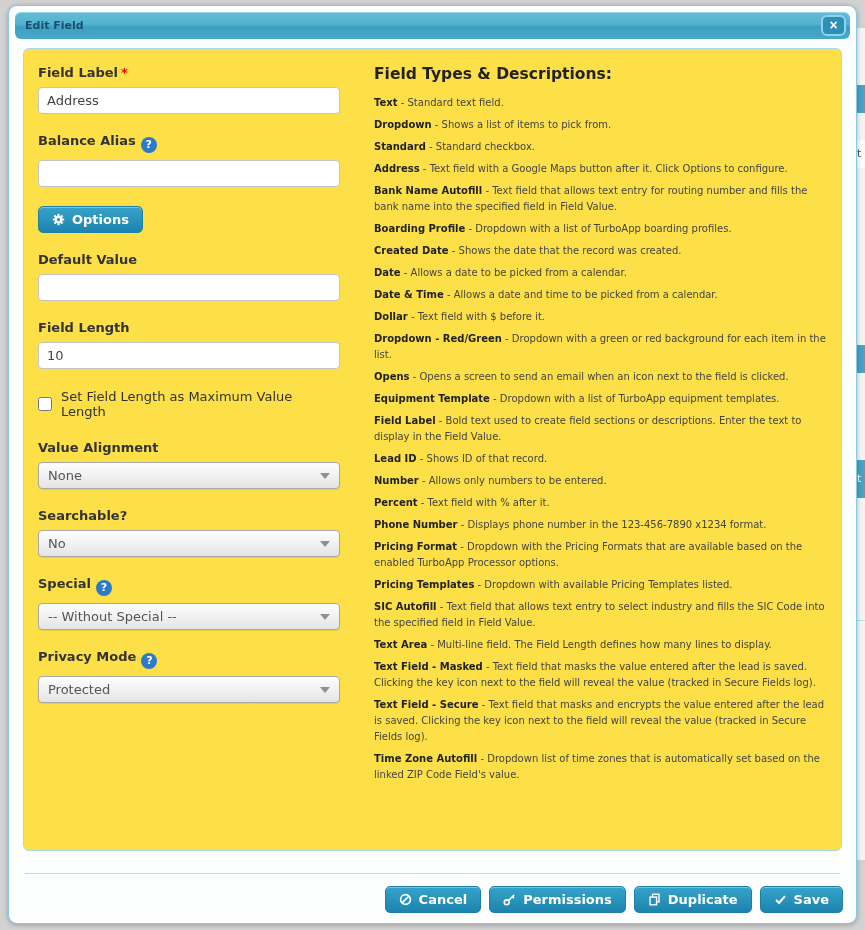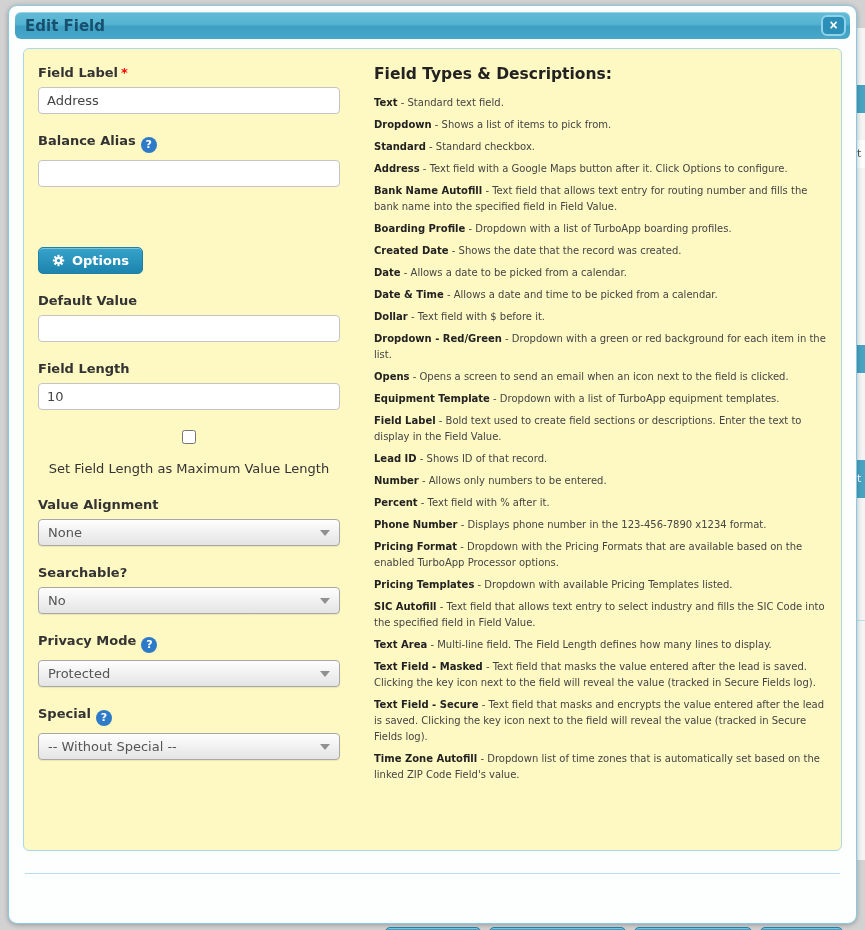--- a/index.html
+++ b/index.html
@@ -34,32 +34,32 @@
     position:absolute;left:8px;top:5px;width:849px;height:919px;
     background:#FDFEFE;border:1px solid var(--modal-border);border-radius:9px;
     box-shadow:0 1px 5px rgba(0,0,0,.28);
   }
   .titlebar{
     position:relative;margin:6px;height:27px;border-radius:6px;
     background:linear-gradient(to bottom,var(--titlebar-top) 0%,#54B2D0 45%,var(--titlebar-bottom) 55%,#48A8C9 100%);
     display:flex;align-items:center;padding:0 10px;
     box-shadow:inset 0 1px 0 rgba(255,255,255,.35);
   }
-  .titlebar .title{font-size:15px;font-weight:bold;color:var(--title-text);}
+  .titlebar .title{font-size:11px;font-weight:bold;color:var(--title-text);}
   .close-btn{
     position:absolute;right:4px;top:3px;width:25px;height:21px;
     background:#2C8FB7;border:2px solid #8ED3E9;border-radius:6px;
     color:#fff;font-size:14px;font-weight:bold;line-height:15px;text-align:center;
     cursor:pointer;padding:0;
   }
   .panel{
     margin:9px 14px 0 14px;height:803px;
     border:1px solid var(--panel-border);border-radius:6px;
     padding:16px 14px 10px 14px;
-    display:flex;gap:34px;background:#fef9c3;justify-content:center;
+    display:flex;gap:34px;background:#fde047;justify-content:center;
   }
 
   
   .left-col{width:302px;flex:0 0 302px;}
   .group{margin-bottom:19px;}
   .lbl{display:block;font-size:13px;font-weight:bold;color:#333;margin-bottom:7px;}
   .req{color:var(--required);font-weight:bold;margin-left:3px;}
   .help{
     display:inline-block;width:16px;height:16px;border-radius:50%;
     background:var(--help-bg);color:#fff;font-size:11px;font-weight:bold;
@@ -81,25 +81,24 @@
     width:0;height:0;border-left:5px solid transparent;border-right:5px solid transparent;
     border-top:6px solid #909090;
   }
   .btn{
     display:inline-flex;align-items:center;gap:7px;height:27px;padding:0 13px;
     background:linear-gradient(to bottom,var(--btn-top),var(--btn-bottom));
     border:1px solid var(--btn-border);border-radius:5px;
     color:#fff;font-size:13px;font-weight:bold;cursor:pointer;
     box-shadow:inset 0 1px 0 rgba(255,255,255,.35);
     font-family:inherit;
-    margin-top:41px;
   }
   .btn svg{flex:0 0 auto;}
   .options-row{margin:-11px 0 19px 0;}
-  .check-row{display:flex;align-items:center;gap:17px;margin:20px 0 21px 0;font-size:13px;color:#333;flex-direction:column;}
+  .check-row{display:flex;align-items:center;gap:9px;margin:20px 0 21px 0;font-size:13px;color:#333;}
   .check-row input{width:14px;height:14px;cursor:pointer;}
 
   
   .right-col{flex:1;min-width:0;}
   .right-col h2{font-size:15.5px;font-weight:bold;color:#222;margin:0 0 12px 0;}
   .right-col p{font-size:10px;line-height:16px;color:#444;margin:0 0 6px 0;}
   .right-col p b{color:#222;}
 
   
   .footer-divider{margin:22px 16px 0 16px;border-top:1px solid #B9DDEF;}
@@ -186,34 +185,34 @@
       <div class="group">
         <label class="lbl">Searchable?</label>
         <div class="select">
           <span>No</span>
           <span class="caret"></span>
         </div>
       </div>
 
       <div class="group">
         <label class="lbl">
+          <span>Special</span><span class="help">?</span>
+        </label>
+        <div class="select">
+          <span>-- Without Special --</span>
+          <span class="caret"></span>
+        </div>
+      </div>
+
+      <div class="group">
+        <label class="lbl">
           <span>Privacy Mode</span><span class="help">?</span>
         </label>
         <div class="select">
           <span>Protected</span>
-          <span class="caret"></span>
-        </div>
-      </div>
-
-      <div class="group">
-        <label class="lbl">
-          <span>Special</span><span class="help">?</span>
-        </label>
-        <div class="select">
-          <span>-- Without Special --</span>
           <span class="caret"></span>
         </div>
       </div>
 
     </div>
 
     <div class="right-col">
       <h2>Field Types &amp; Descriptions:</h2>
       <div>
           <p><b>Text</b> - Standard text field.</p>

